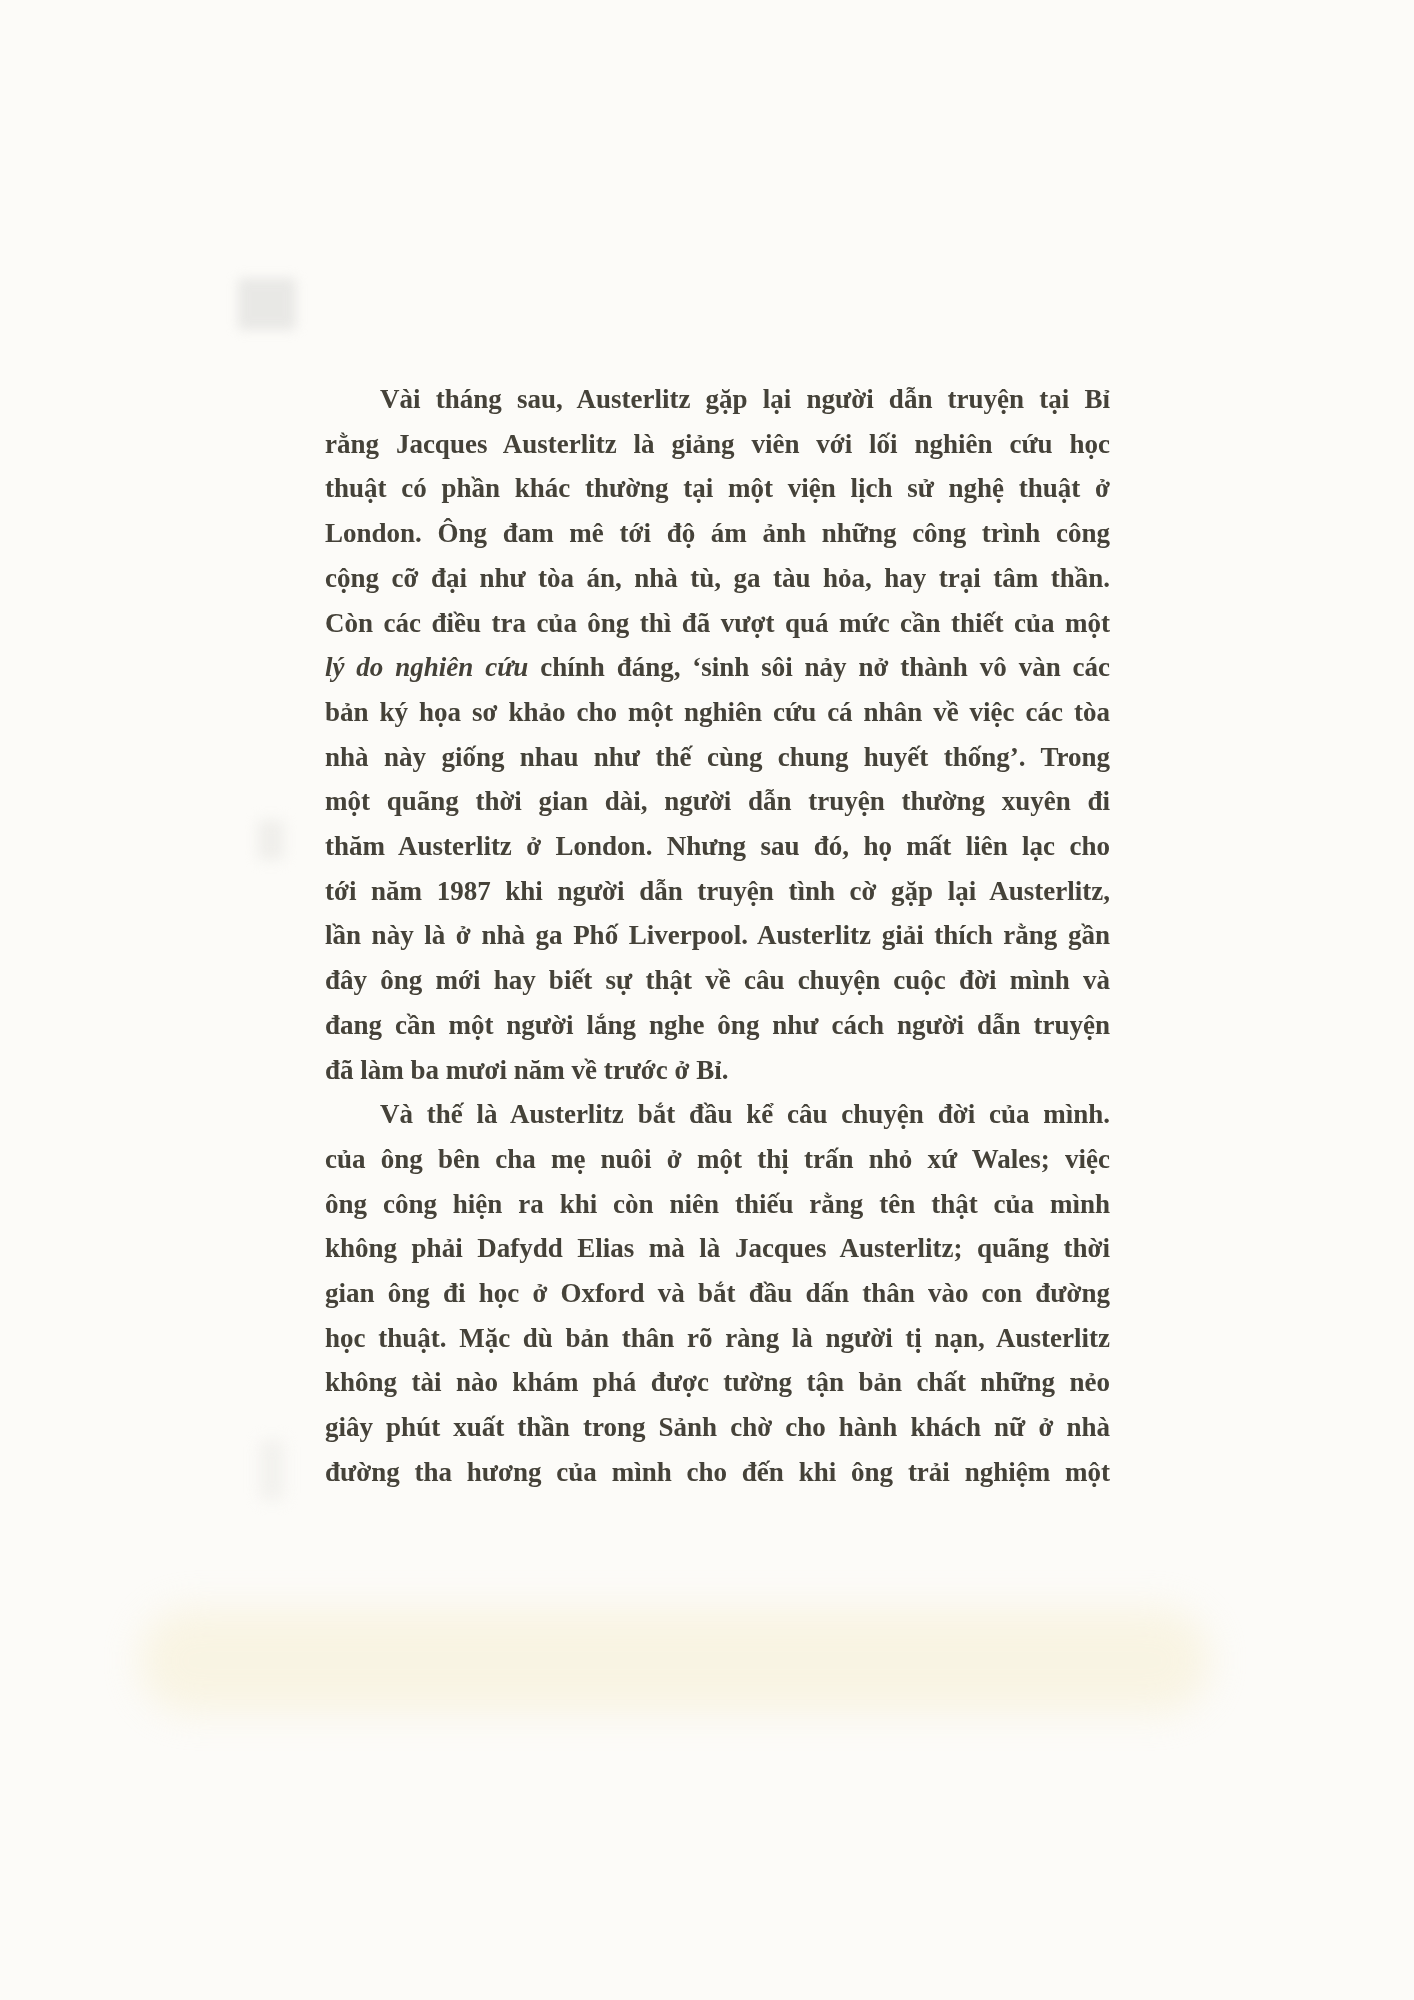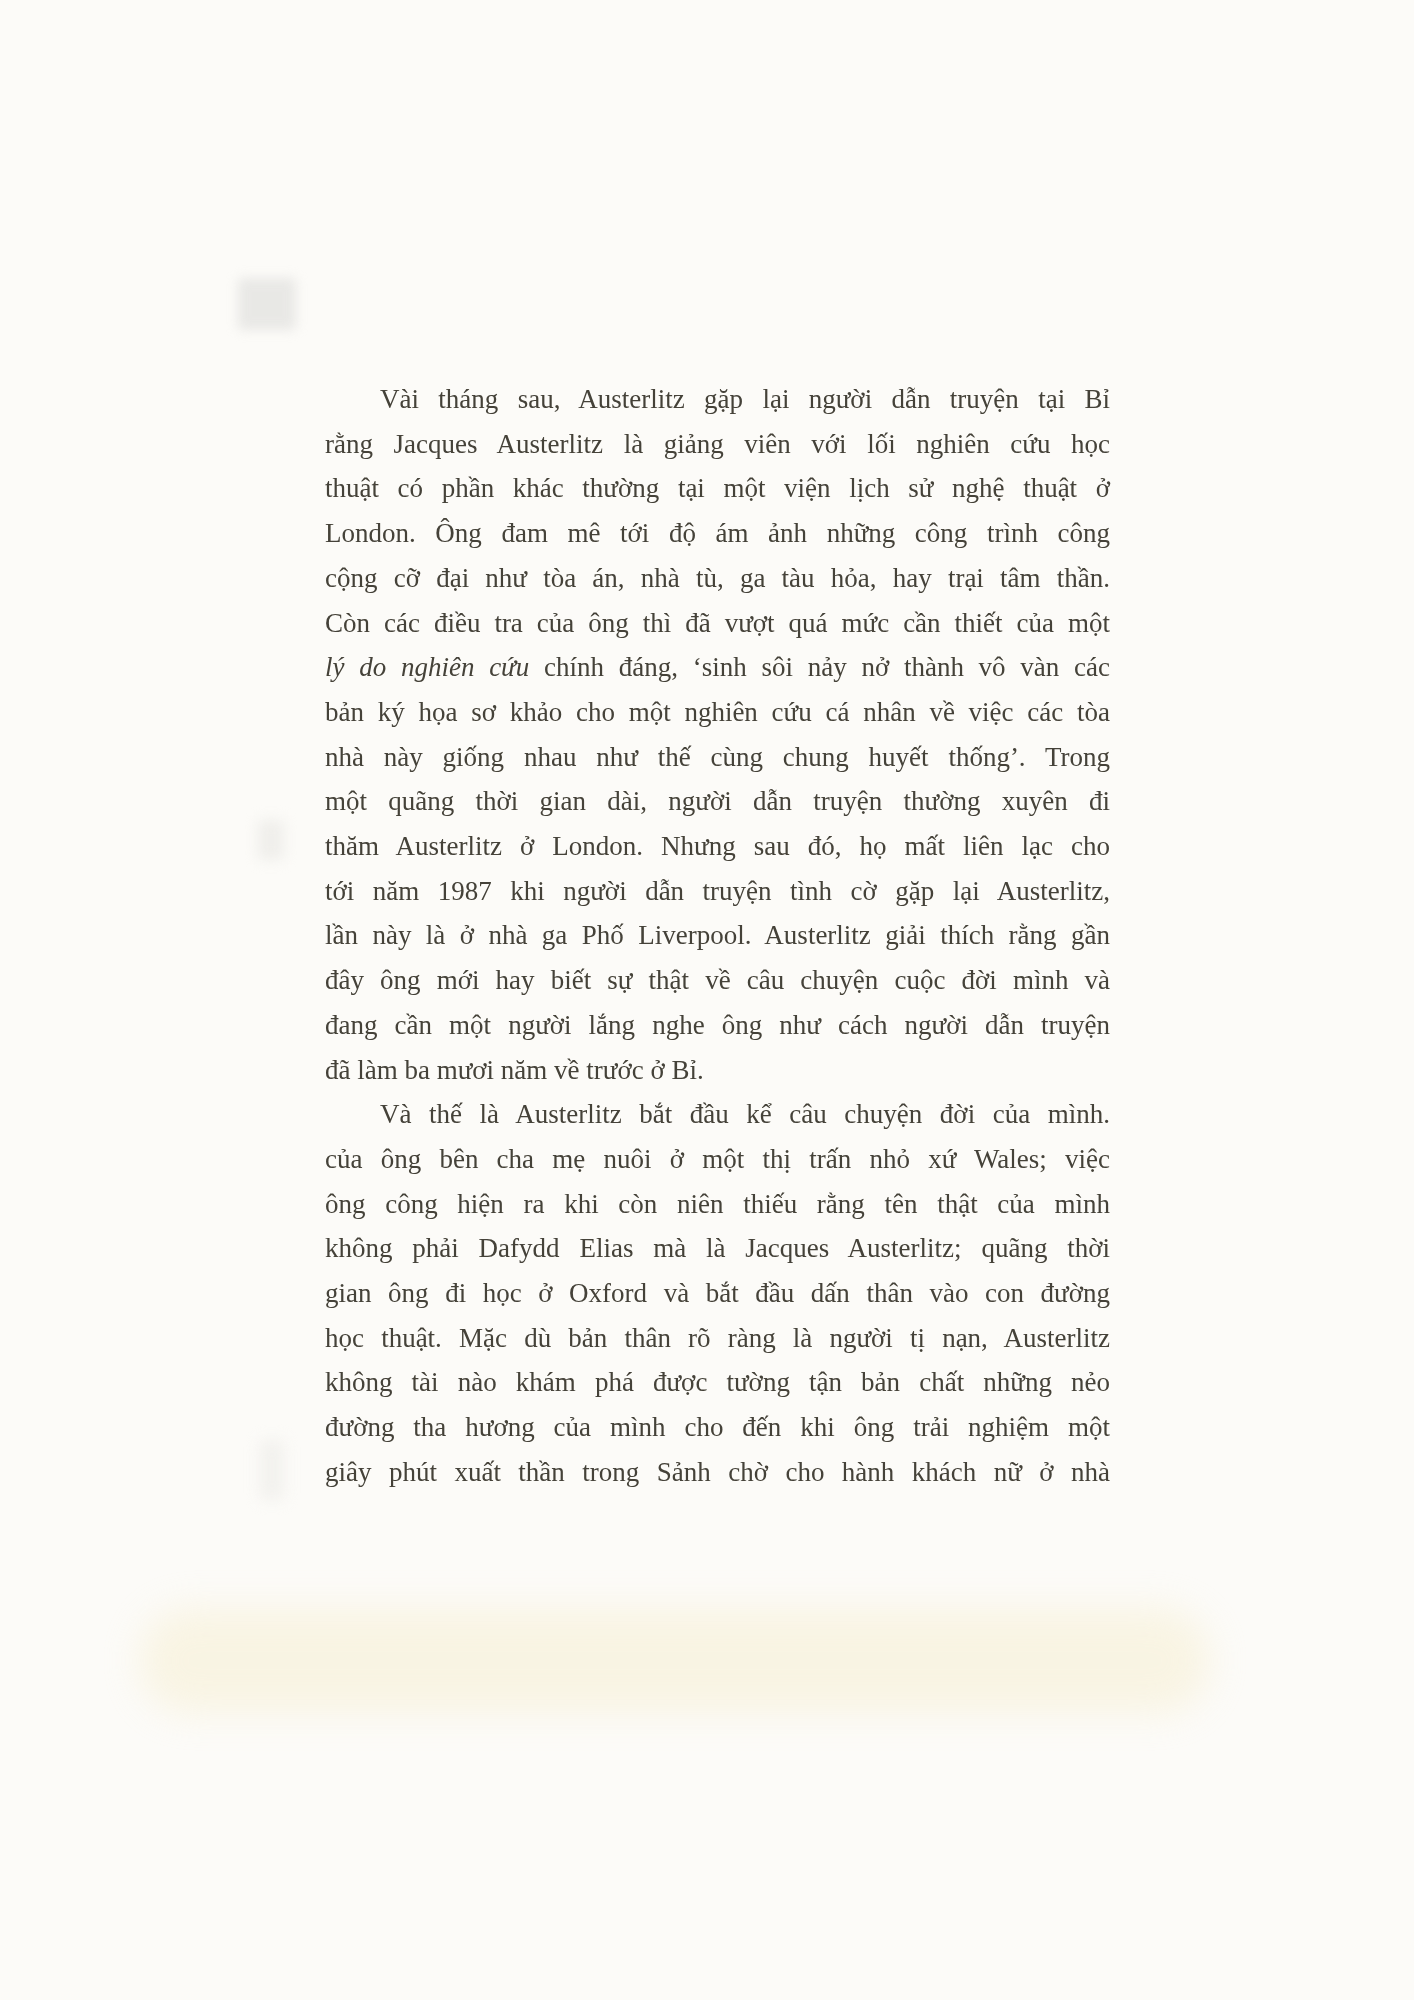--- a/index.html
+++ b/index.html
@@ -61,20 +61,21 @@
     pointer-events: none;
   }
   .page-text {
     position: absolute;
     left: 325px;
     top: 377px;
     width: 785px;
     color: #454239;
     font-size: 27px;
     line-height: 44.7px;
+    font-weight: bold;
   }
   .paragraph { margin: 0; }
   .paragraph + .paragraph { }
   .line {
     text-align: justify;
     text-align-last: justify;
     white-space: normal;
   }
   .line.no-just {
     text-align-last: left;
@@ -112,16 +113,16 @@
       <div class="line no-just"><span class="seg">đã làm ba mươi năm về trước ở Bỉ.</span></div>
     </div>
     <div class="paragraph">
       <div class="line indent"><span class="seg">Và thế là Austerlitz bắt đầu kể câu chuyện đời của mình.</span></div>
       <div class="line"><span class="seg">của ông bên cha mẹ nuôi ở một thị trấn nhỏ xứ Wales; việc</span></div>
       <div class="line"><span class="seg">ông công hiện ra khi còn niên thiếu rằng tên thật của mình</span></div>
       <div class="line"><span class="seg">không phải Dafydd Elias mà là Jacques Austerlitz; quãng thời</span></div>
       <div class="line"><span class="seg">gian ông đi học ở Oxford và bắt đầu dấn thân vào con đường</span></div>
       <div class="line"><span class="seg">học thuật. Mặc dù bản thân rõ ràng là người tị nạn, Austerlitz</span></div>
       <div class="line"><span class="seg">không tài nào khám phá được tường tận bản chất những nẻo</span></div>
+      <div class="line"><span class="seg">giây phút xuất thần trong Sảnh chờ cho hành khách nữ ở nhà</span></div>
       <div class="line"><span class="seg">đường tha hương của mình cho đến khi ông trải nghiệm một</span></div>
-      <div class="line"><span class="seg">giây phút xuất thần trong Sảnh chờ cho hành khách nữ ở nhà</span></div>
     </div>
   </div>
 
 </body></html>

